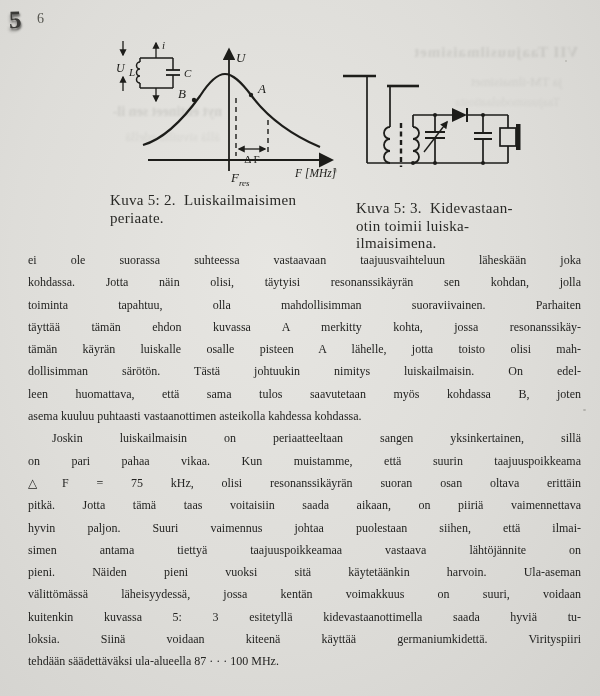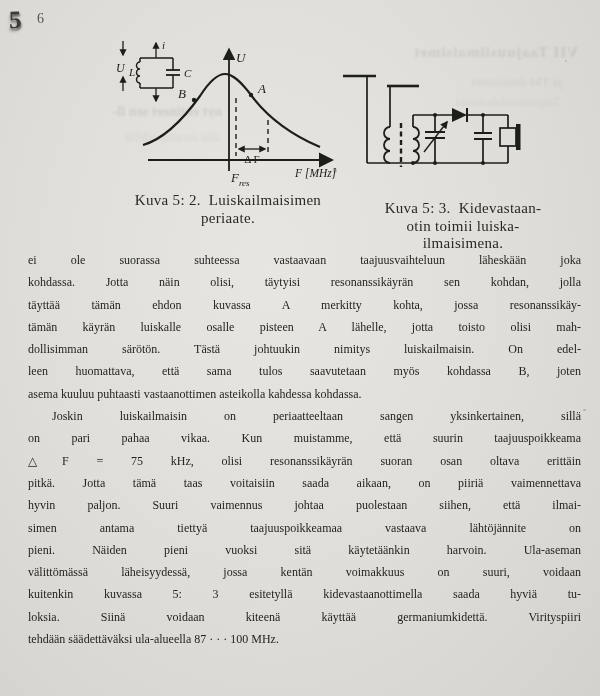--- a/index.html
+++ b/index.html
@@ -35,21 +35,21 @@
   .speck.s2 { left:333px; top:168px; width:4px; height:5px; opacity:.45; }
   .speck.s3 { left:565px; top:60px;  width:2px; height:2px; opacity:.4; }
 
   
   .figure-svg { position:absolute; }
   #fig52-svg { left:112px; top:36px; }
   #fig53-svg { left:340px; top:70px; }
   svg text { fill:#1d1d1a; }
   .ln { stroke:#1d1d1a; fill:none; }
 
-  .caption { position:absolute; text-align:center; font-size:15px; line-height:17.5px; color:#292926; letter-spacing:.3px; }
+  .caption { position:absolute; text-align:left; font-size:15px; line-height:17.5px; color:#292926; letter-spacing:.3px; }
   #cap52 { left:110px; top:192px; width:236px; }
   #cap53 { left:356px; top:200px; width:214px; }
 
   
   .bodytext {
     position:absolute; left:28px; top:249px; width:553px;
     font-size:12px; line-height:22.3px; color:#242422;
   }
   .line { text-align:justify; text-align-last:justify; white-space:normal; }
   .line.indent { text-indent:24px; }
@@ -186,20 +186,21 @@
   </div>
   <div id="cap53" class="caption">
     <div>Kuva 5: 3.&nbsp;&nbsp;Kidevastaan-</div>
     <div>otin toimii luiska-</div>
     <div>ilmaisimena.</div>
   </div>
 
   <div class="bodytext">
     <div class="line">ei ole suorassa suhteessa vastaavaan taajuusvaihteluun läheskään joka</div>
     <div class="line">kohdassa. Jotta näin olisi, täytyisi resonanssikäyrän sen kohdan, jolla</div>
+    <div class="line">toiminta tapahtuu, olla mahdollisimman suoraviivainen. Parhaiten</div>
     <div class="line">täyttää tämän ehdon kuvassa A merkitty kohta, jossa resonanssikäy-</div>
     <div class="line">tämän käyrän luiskalle osalle pisteen A lähelle, jotta toisto olisi mah-</div>
     <div class="line">dollisimman särötön. Tästä johtuukin nimitys luiskailmaisin. On edel-</div>
     <div class="line">leen huomattava, että sama tulos saavutetaan myös kohdassa B, joten</div>
     <div class="line end">asema kuuluu puhtaasti vastaanottimen asteikolla kahdessa kohdassa.</div>
     <div class="line indent">Joskin luiskailmaisin on periaatteeltaan sangen yksinkertainen, sillä</div>
     <div class="line">on pari pahaa vikaa. Kun muistamme, että suurin taajuuspoikkeama</div>
     <div class="line">△F = 75 kHz, olisi resonanssikäyrän suoran osan oltava erittäin</div>
     <div class="line">pitkä. Jotta tämä taas voitaisiin saada aikaan, on piiriä vaimennettava</div>
     <div class="line">hyvin paljon. Suuri vaimennus johtaa puolestaan siihen, että ilmai-</div>

